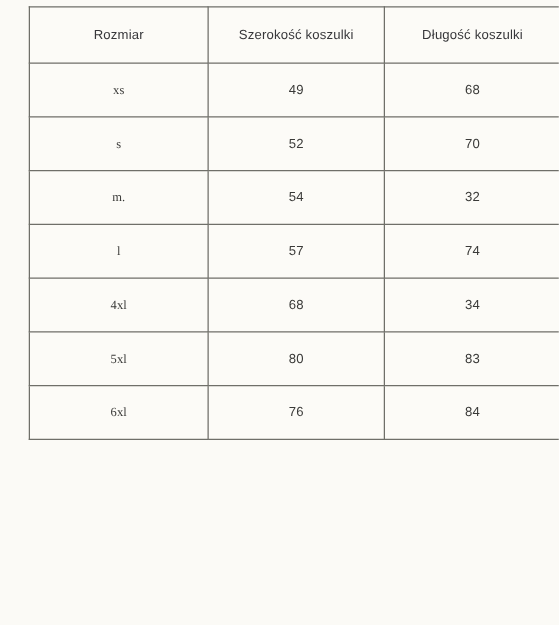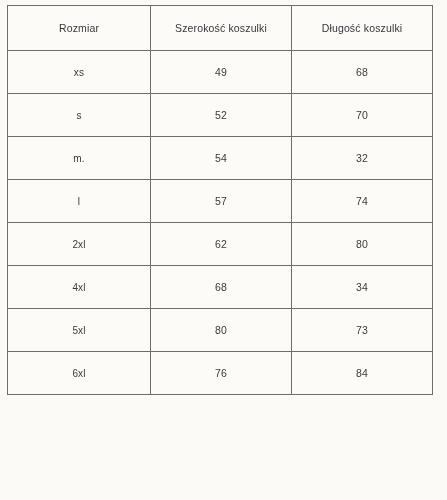--- a/index.html
+++ b/index.html
@@ -13,20 +13,21 @@
     font-family: "Liberation Sans", sans-serif;
     overflow: hidden;
   }
 
   #size-chart-page {
     position: relative;
     width: 390px;
     height: 500px;
     background: #fbfaf6;
     box-sizing: border-box;
+    margin-left: 16px;
   }
 
   #size-table {
     position: absolute;
     left: 7px;
     top: 5px;
     width: 425px;
     border-collapse: collapse;
     table-layout: fixed;
     background: #fcfbf7;
@@ -51,20 +52,21 @@
   }
 
   #size-table thead th {
     height: 44px;
     font-size: 10.5px;
     color: #37373a;
   }
 
   #size-table tbody td.cell-size {
     font-size: 10px;
+    font-family: Liberation Serif, serif;
   }
 
   #size-table tbody td.cell-num {
     font-size: 10.5px;
   }
 </style>
 </head>
 <body>
 
 <div id="size-chart-page">
@@ -97,33 +99,28 @@
         <td class="cell-size">m.</td>
         <td class="cell-num">54</td>
         <td class="cell-num">32</td>
       </tr>
       <tr>
         <td class="cell-size">l</td>
         <td class="cell-num">57</td>
         <td class="cell-num">74</td>
       </tr>
       <tr>
-        <td class="cell-size">2xl</td>
-        <td class="cell-num">62</td>
-        <td class="cell-num">80</td>
-      </tr>
-      <tr>
         <td class="cell-size">4xl</td>
         <td class="cell-num">68</td>
         <td class="cell-num">34</td>
       </tr>
       <tr>
         <td class="cell-size">5xl</td>
         <td class="cell-num">80</td>
-        <td class="cell-num">73</td>
+        <td class="cell-num">83</td>
       </tr>
       <tr>
         <td class="cell-size">6xl</td>
         <td class="cell-num">76</td>
         <td class="cell-num">84</td>
       </tr>
     </tbody>
   </table>
 
 </div>

